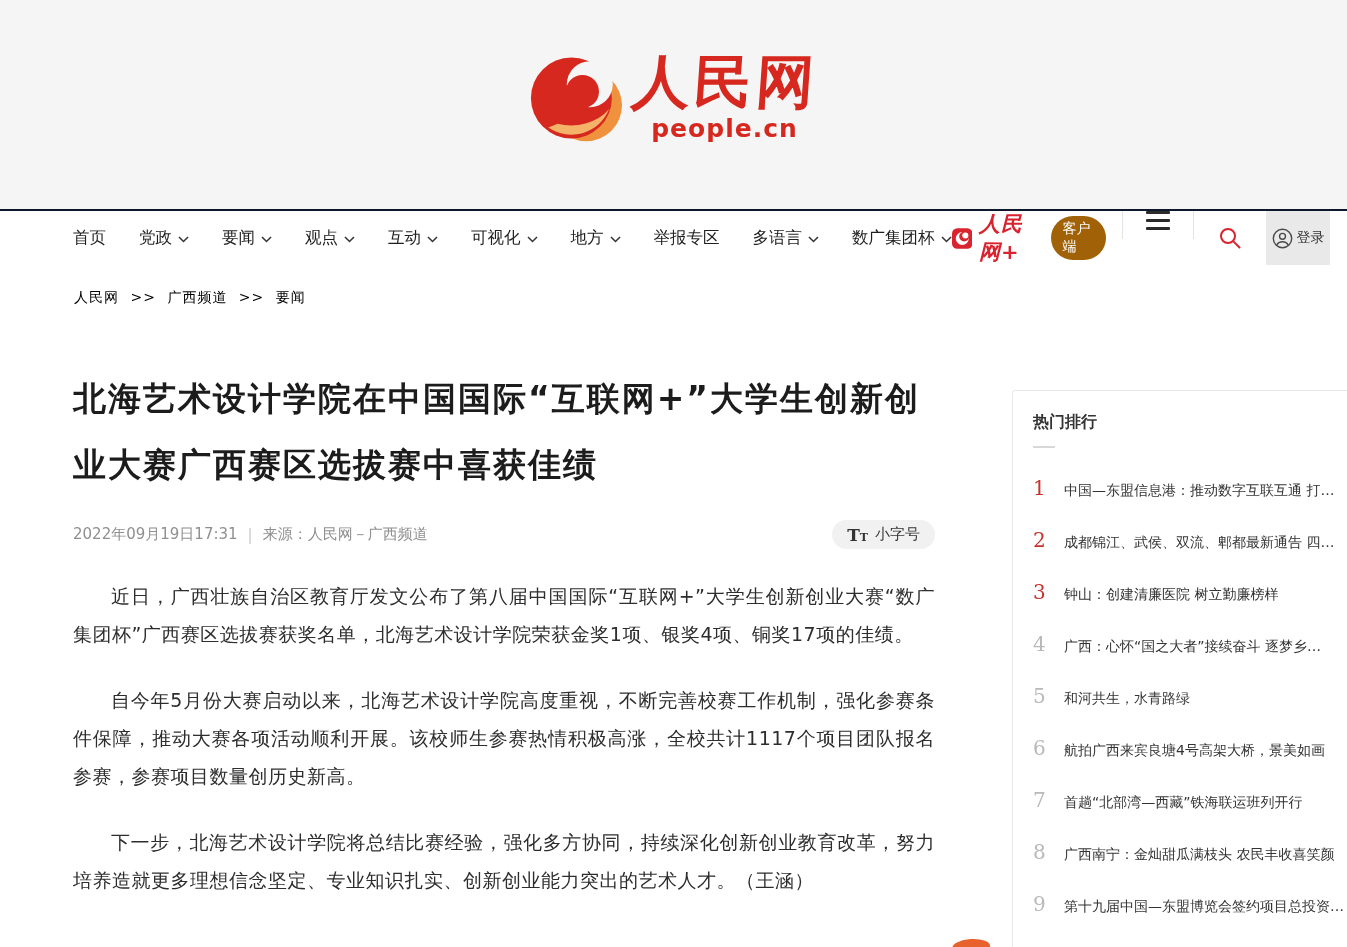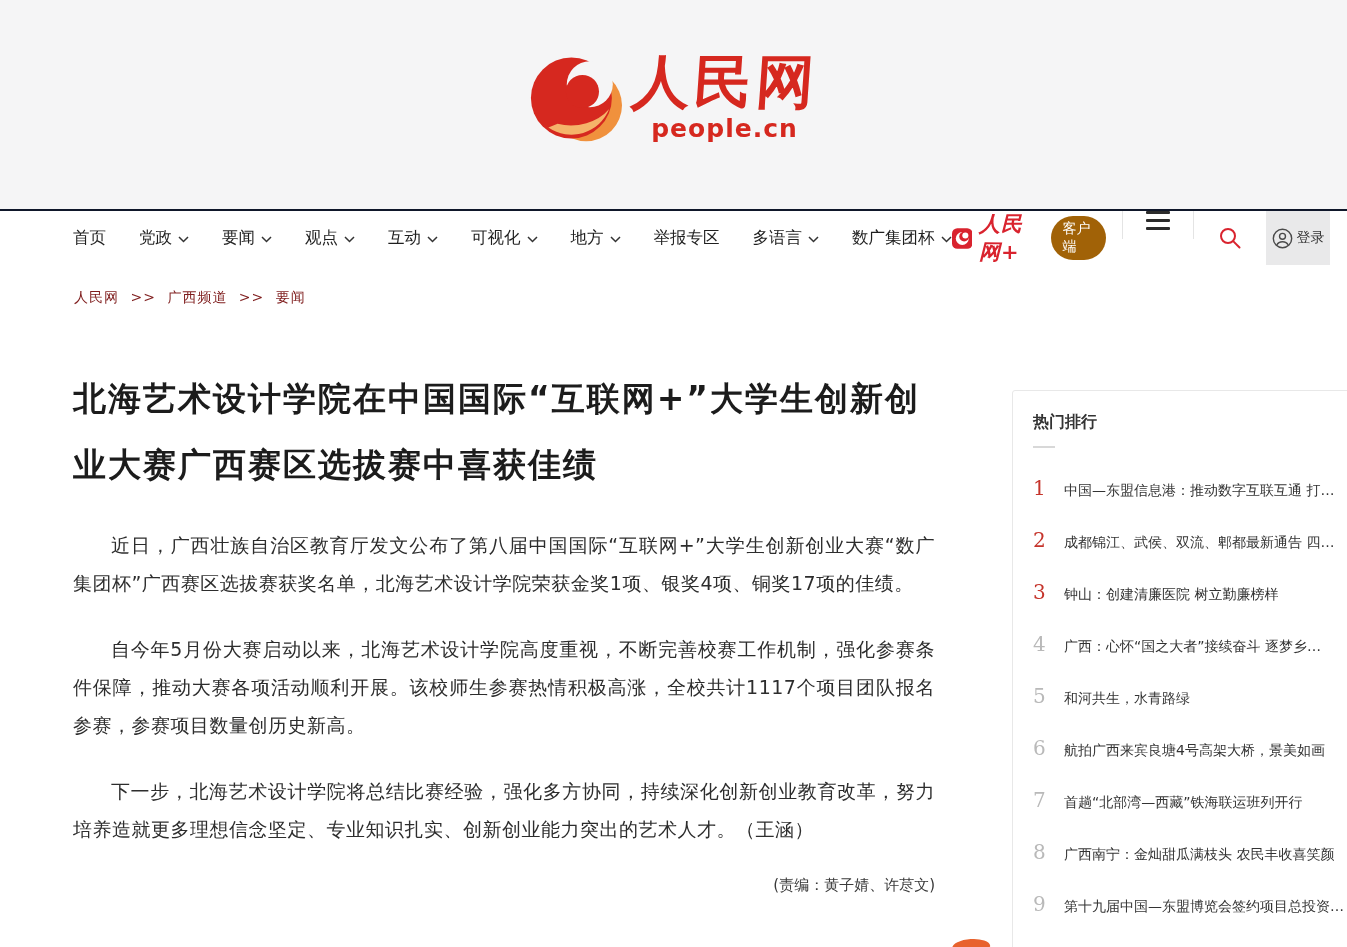--- a/index.html
+++ b/index.html
@@ -45,21 +45,21 @@
   .v-divider { width:1px; height:28px; background:#e4e4e4; }
   .hamburger { margin:0 23px; display:flex; flex-direction:column; gap:5px; cursor:pointer; }
   .hamburger span { display:block; width:24px; height:3px; background:#2b2b2b; border-radius:1px; }
   .search-btn { margin:0 24px; cursor:pointer; display:flex; align-items:center; }
   .login {
     width:79px; height:54px; background:#e9e9ea; display:flex; align-items:center;
     justify-content:center; gap:4px; font-size:14px; color:#333; margin-right:17px; cursor:pointer;
   }
 
   
-  .breadcrumb { position:absolute; left:74px; top:289px; font-size:14px; color:#7f1d1d; letter-spacing:1px; }
+  .breadcrumb { position:absolute; left:74px; top:289px; font-size:14px; color:#000000; letter-spacing:1px; }
   .breadcrumb .sep { margin:0 6px; }
 
   
   .article { position:absolute; left:73px; top:366px; width:862px; }
   .article-title {
     font-size:33px; line-height:66px; font-weight:700; color:#1c1c1c; letter-spacing:2px;
   }
   .meta-row { margin-top:22px; display:flex; align-items:center; font-size:15px; color:#8f8f8f; }
   .meta-sep { margin:0 10px; color:#c9c9c9; }
   .font-size-btn {
@@ -214,28 +214,39 @@
   <a>人民网</a>
   <span class="sep">&gt;&gt;</span>
   <a>广西频道</a>
   <span class="sep">&gt;&gt;</span>
   <a>要闻</a>
 </div>
 
 <article class="article">
   <h1 class="article-title">北海艺术设计学院在中国国际“互联网+”大学生创新创业大赛广西赛区选拔赛中喜获佳绩</h1>
 
+  <div class="meta-row">
+    <span>2022年09月19日17:31</span>
+    <span class="meta-sep">|</span>
+    <span>来源：</span>
+    <a>人民网－广西频道</a>
+    <button class="font-size-btn">
+      <span>
+        <span class="tt-big">T</span><span class="tt-small">T</span>
+      </span>
+      <span>小字号</span>
+    </button>
+  </div>
 
   <div class="article-body">
     <p>近日，广西壮族自治区教育厅发文公布了第八届中国国际“互联网+”大学生创新创业大赛“数广集团杯”广西赛区选拔赛获奖名单，北海艺术设计学院荣获金奖1项、银奖4项、铜奖17项的佳绩。</p>
     <p>自今年5月份大赛启动以来，北海艺术设计学院高度重视，不断完善校赛工作机制，强化参赛条件保障，推动大赛各项活动顺利开展。该校师生参赛热情积极高涨，全校共计1117个项目团队报名参赛，参赛项目数量创历史新高。</p>
     <p>下一步，北海艺术设计学院将总结比赛经验，强化多方协同，持续深化创新创业教育改革，努力培养造就更多理想信念坚定、专业知识扎实、创新创业能力突出的艺术人才。（王涵）</p>
   </div>
 
-  <div class="editor-note">(责编：黄子婧、许荩文)</div>
 </article>
 
 <div class="swoosh"></div>
 
 <aside class="sidebar-panel">
   <h2 class="sidebar-title">热门排行</h2>
   <div class="sidebar-dash"></div>
   <ol class="rank-list">
     <li class="rank-item">
       <span class="rank-num">1</span>

